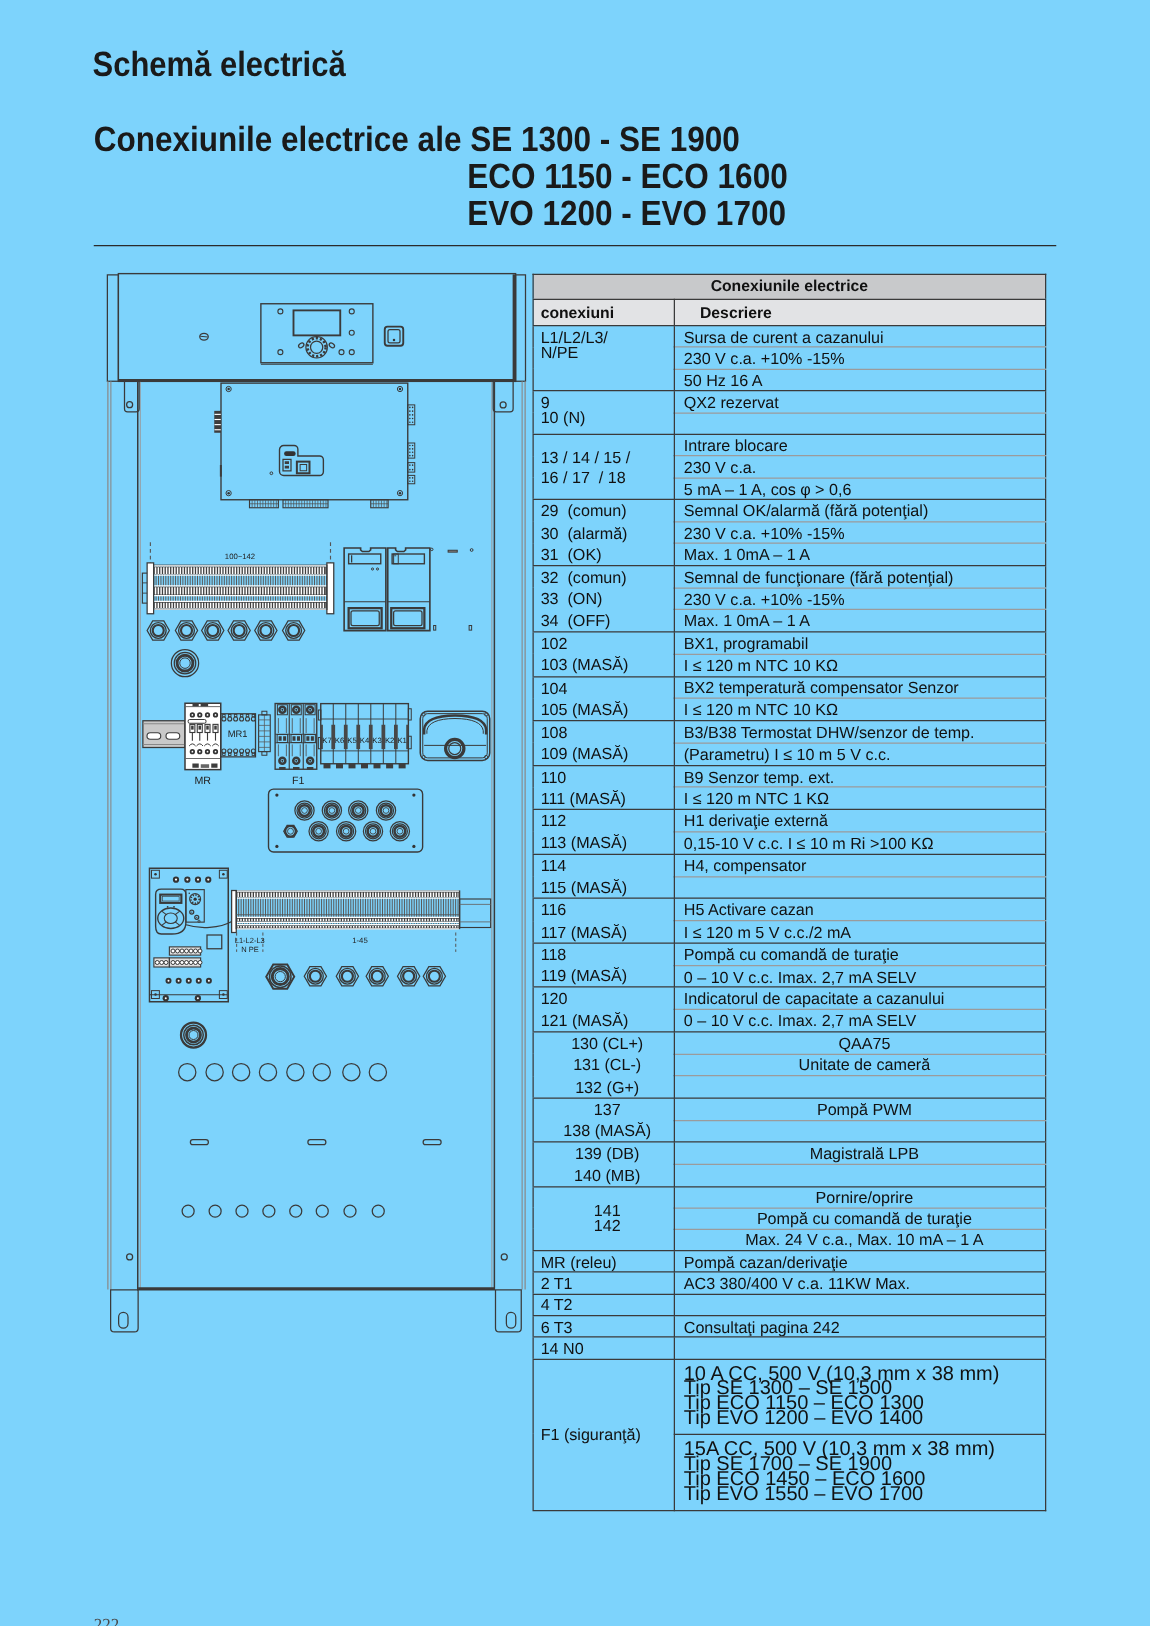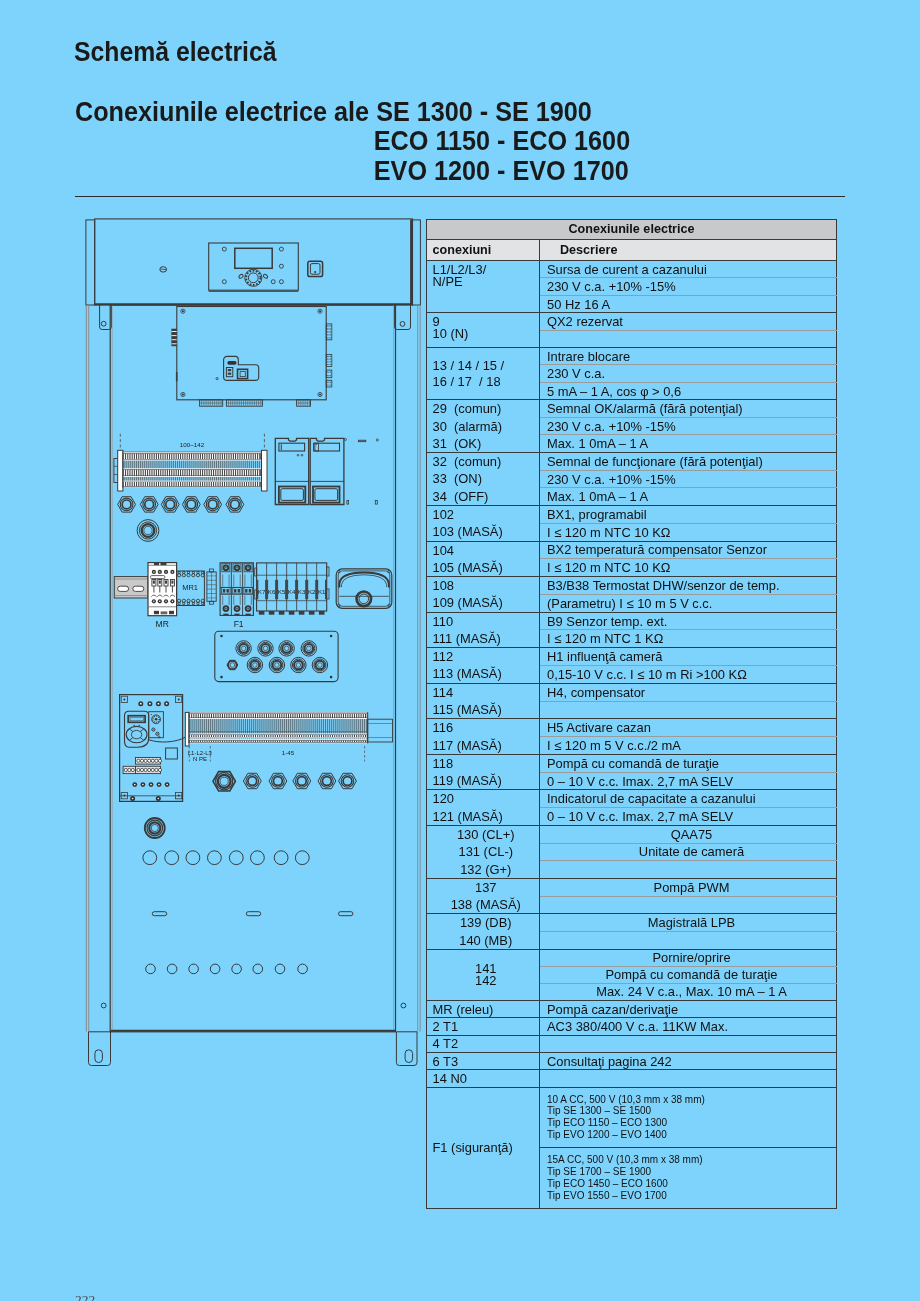--- a/index.html
+++ b/index.html
@@ -24,21 +24,21 @@
 .t tr.hh td { background:#e2e3e5; font-weight:bold; font-size:12.6px;
    border-bottom:1.2px solid #3a3a3a; height:21px; }
 .t td.top { vertical-align:top; padding-top:2.8px; line-height:12.2px; }
 .t td.rows { vertical-align:top; line-height:17.28px; padding-top:0; }
 .t td.mid { vertical-align:middle; line-height:16px; }
 .t td.mid2 { vertical-align:middle; line-height:12.3px; }
 .t tr.ra td { height:17.42px; }
 .t tr.rb td { height:17.33px; }
 .t tr.rc td { height:17.0px;text-align:center; }
 .t tr.rd td { height:17.38px; }
-.t td.f1 { vertical-align:middle; line-height:11.9px; font-size:10px; padding-left:7px; white-space:normal; }
+.t td.f1 { vertical-align:middle; line-height:11.9px; font-size:16px; padding-left:7px; white-space:normal; }
 </style>
 </head>
 <body>
 <div class="page">
   <div class="h1">Schemă electrică</div>
   <div class="h2">Conexiunile electrice ale SE 1300 - SE 1900
     <span class="ind">ECO 1150 - ECO 1600</span>
     <span class="ind">EVO 1200 - EVO 1700</span>
   </div>
   <div class="rule"></div>
@@ -856,21 +856,21 @@
     <tr class="rb">
           <td class="c rows" rowspan="2">110<br>111 (MASĂ)</td>
           <td class="d">B9 Senzor temp. ext.</td>
         </tr>
     <tr class="rb">
           <td class="d dg">I ≤ 120 m NTC 1 KΩ</td>
         </tr>
 
     <tr class="rb">
           <td class="c rows" rowspan="2">112<br>113 (MASĂ)</td>
-          <td class="d">H1 influenţă cameră</td>
+          <td class="d">H1 derivaţie externă</td>
         </tr>
     <tr class="rb">
           <td class="d dg">0,15-10 V c.c. I ≤ 10 m Ri &gt;100 KΩ</td>
         </tr>
 
     <tr class="rb">
           <td class="c rows" rowspan="2">114<br>115 (MASĂ)</td>
           <td class="d">H4, compensator</td>
         </tr>
     <tr class="rb">

